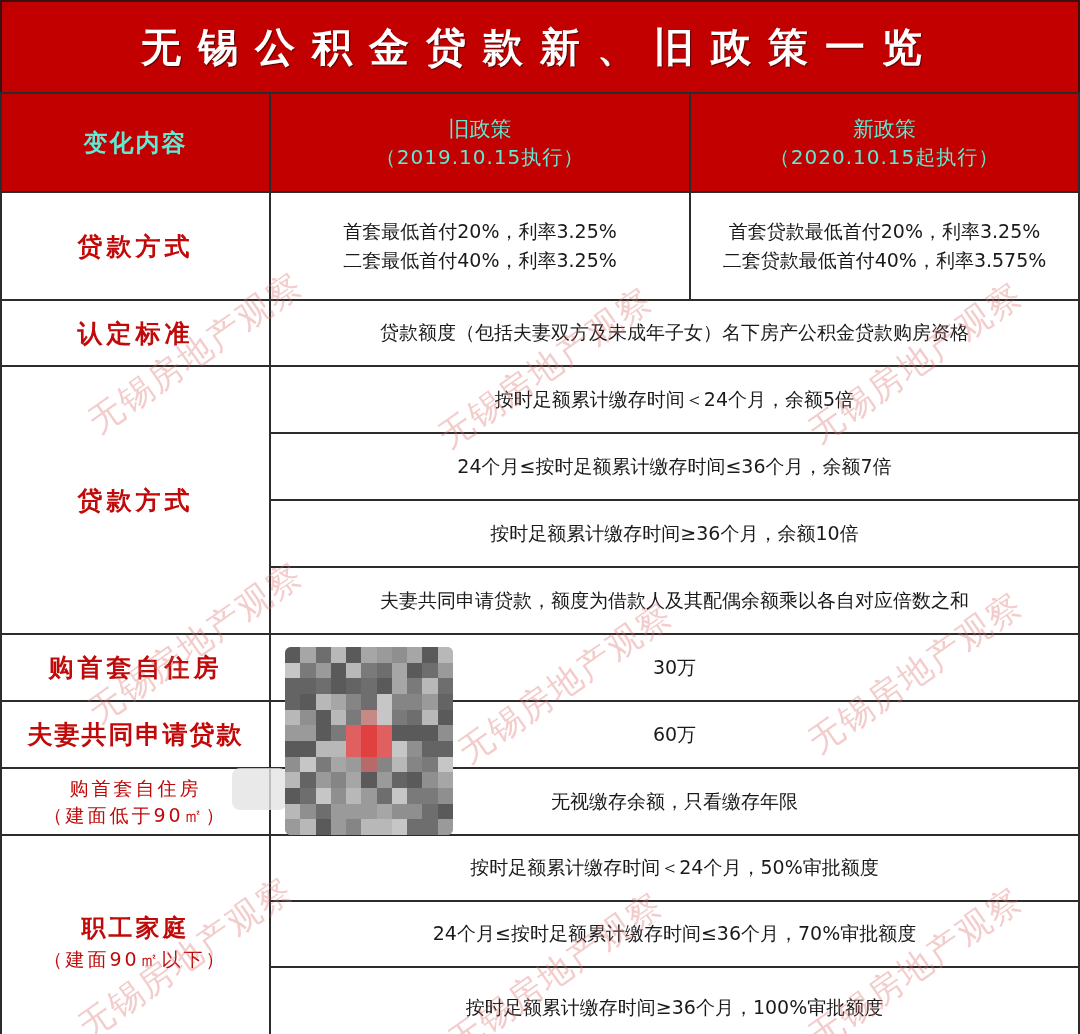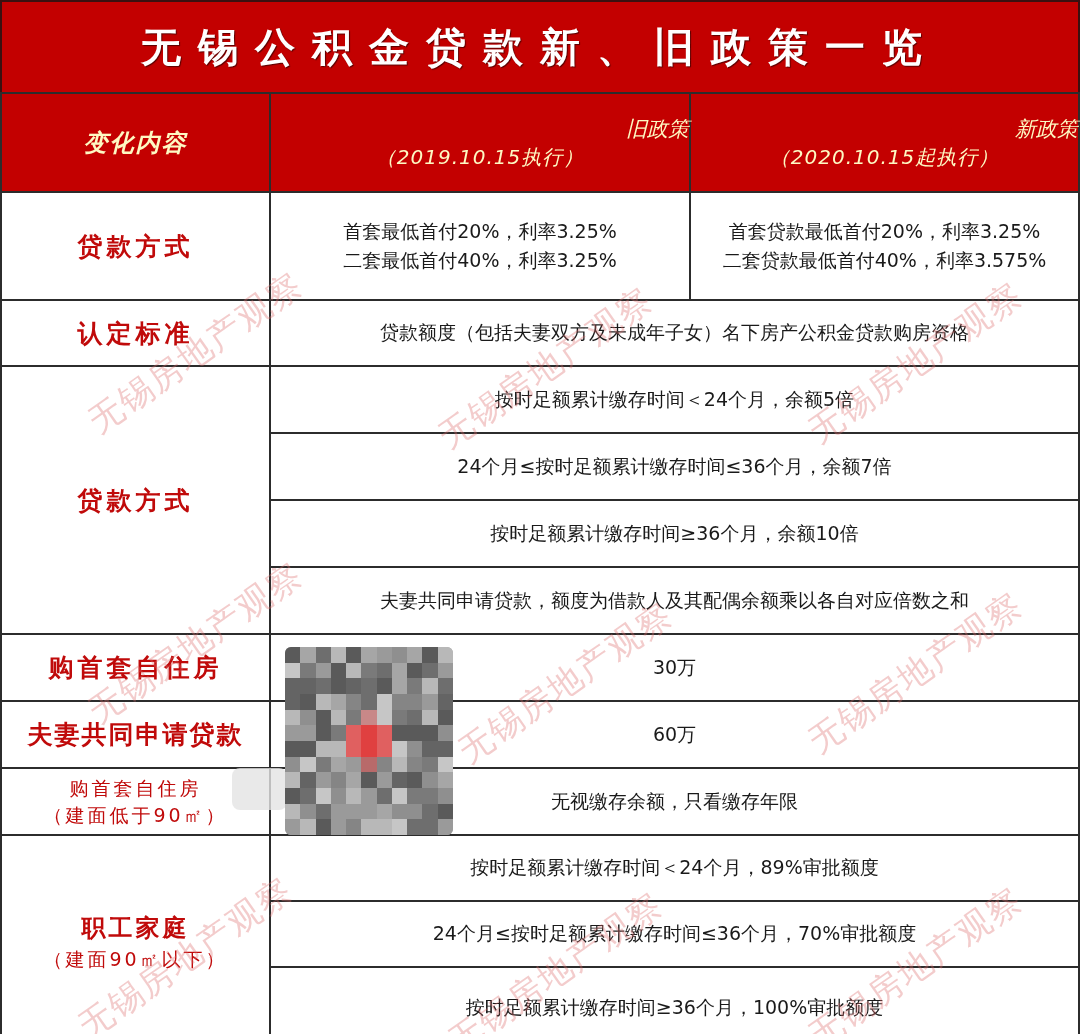--- a/index.html
+++ b/index.html
@@ -4,23 +4,23 @@
 <style>
   html, body { margin:0; padding:0; background:#ffffff; }
   body { width:1080px; height:1034px; position:relative; overflow:hidden;
          font-family: "DejaVu Sans", "Liberation Sans", sans-serif; }
   .title-bar { position:absolute; left:0; top:0; width:1076px; height:90px;
     background:#c30000; border:2px solid #3a1010; display:flex; align-items:center; justify-content:center; }
   .title-bar span { color:#fff; font-size:40px; font-weight:bold; letter-spacing:17px;
     text-shadow: 1px 1px 1px #5a0000; }
   table.grid { position:absolute; left:0; top:92px; width:1078px; border-collapse:collapse; table-layout:fixed; }
   table.grid td { border:2px solid #2c2c2c; text-align:center; vertical-align:middle; padding:0; }
-  .hdr td { background:#c30000; color:#fef9c3; border-color:#3a1010; height:97px;font-style:italic; }
+  .hdr td { background:#c30000; color:#5eead4; border-color:#3a1010; height:97px; }
   .hdr .h-left { font-size:24px; font-weight:bold; letter-spacing:2px; }
-  .hdr .h-title { font-size:21px; line-height:28px; display:block;text-align:right; }
+  .hdr .h-title { font-size:21px; line-height:28px; display:block; }
   .hdr .h-sub { font-size:20px; line-height:28px; display:block; letter-spacing:1px; }
   .lbl { color:#c00a0a; font-weight:bold; font-size:25px; letter-spacing:4px; }
   .lbl-sm { color:#c00a0a; font-size:19px; line-height:27px; letter-spacing:3px; display:block; }
   .lbl-sm-b { color:#c00a0a; font-weight:bold; font-size:24px; line-height:36px; letter-spacing:3px; display:block; }
   .cell { color:#1a1a1a; font-size:19px; }
   .cell .ln { display:block; line-height:29px; }
   .watermark { position:absolute; color:rgba(220,110,110,0.35); font-size:34px; transform:rotate(-35deg);
     white-space:nowrap; pointer-events:none; letter-spacing:2px; }
   .mosaic { position:absolute; left:285px; top:647px; width:168px; height:188px;
     display:grid; grid-template-columns:repeat(11, 1fr); grid-template-rows:repeat(12, 1fr);
@@ -101,21 +101,21 @@
       <span class="lbl-sm">（建面低于90㎡）</span>
     </td>
     <td class="cell" colspan="2">无视缴存余额，只看缴存年限</td>
   </tr>
 
   <tr style="height:66px">
     <td rowspan="3">
       <span class="lbl-sm-b">职工家庭</span>
       <span class="lbl-sm">（建面90㎡以下）</span>
     </td>
-    <td class="cell" colspan="2">按时足额累计缴存时间＜24个月，89%审批额度</td>
+    <td class="cell" colspan="2">按时足额累计缴存时间＜24个月，50%审批额度</td>
   </tr>
   <tr style="height:66px">
     <td class="cell" colspan="2">24个月≤按时足额累计缴存时间≤36个月，70%审批额度</td>
   </tr>
   <tr style="height:81px">
     <td class="cell" colspan="2">按时足额累计缴存时间≥36个月，100%审批额度</td>
   </tr>
 </tbody>
   </table>
 

